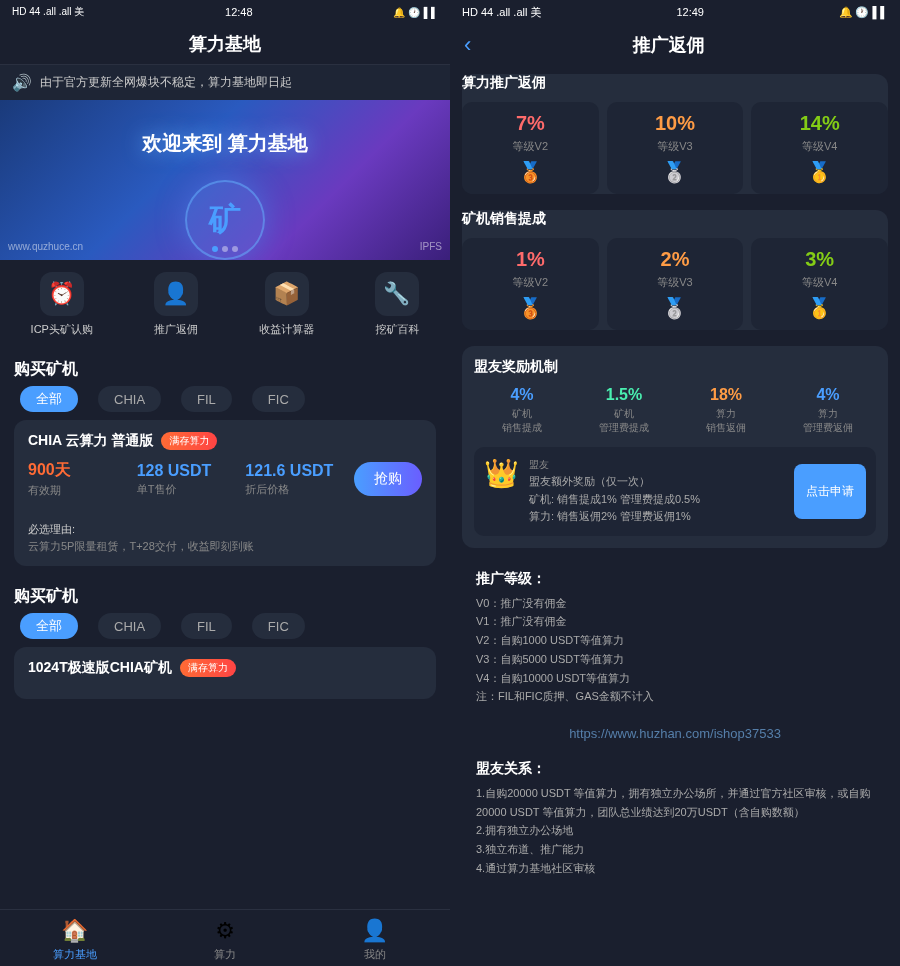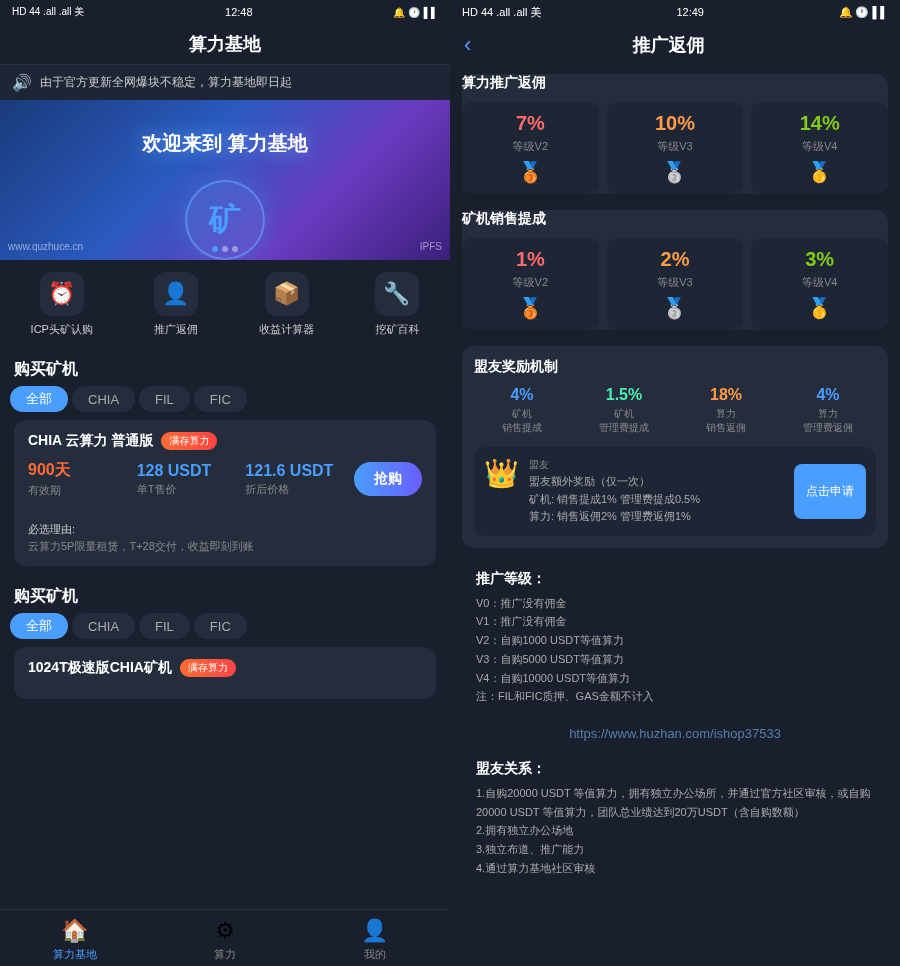--- a/index.html
+++ b/index.html
@@ -149,23 +149,23 @@
     }
 
     .section-title {
       padding: 10px 14px 6px;
       font-size: 16px;
       font-weight: 600;
       color: #fff;
     }
 
     .filter-tabs {
-      padding: 0 10px 8px;
-      display: flex;
-      gap: 4px;
+      padding: 0 20px 8px;
+      display: flex;
+      gap: 20px;
     }
     .filter-tab {
       padding: 4px 16px;
       border-radius: 20px;
       font-size: 13px;
       cursor: pointer;
       border: none;
     }
     .filter-tab.active {
       background: #4a9eff;
@@ -219,21 +219,21 @@
       color: #888;
       margin-top: 2px;
     }
     .buy-btn {
       background: linear-gradient(90deg, #4a9eff, #6a5eff);
       color: #fff;
       border: none;
       border-radius: 20px;
       padding: 8px 20px;
       font-size: 14px;
-      font-weight: 700;
+      font-weight: 400;
       cursor: pointer;
     }
     .product-note {
       margin-top: 24px;
       color: #888;
       font-size: 11px;
     }
     .product-note .note-title { color: #ccc; margin-bottom: 2px; }
 
     .bottom-nav {

